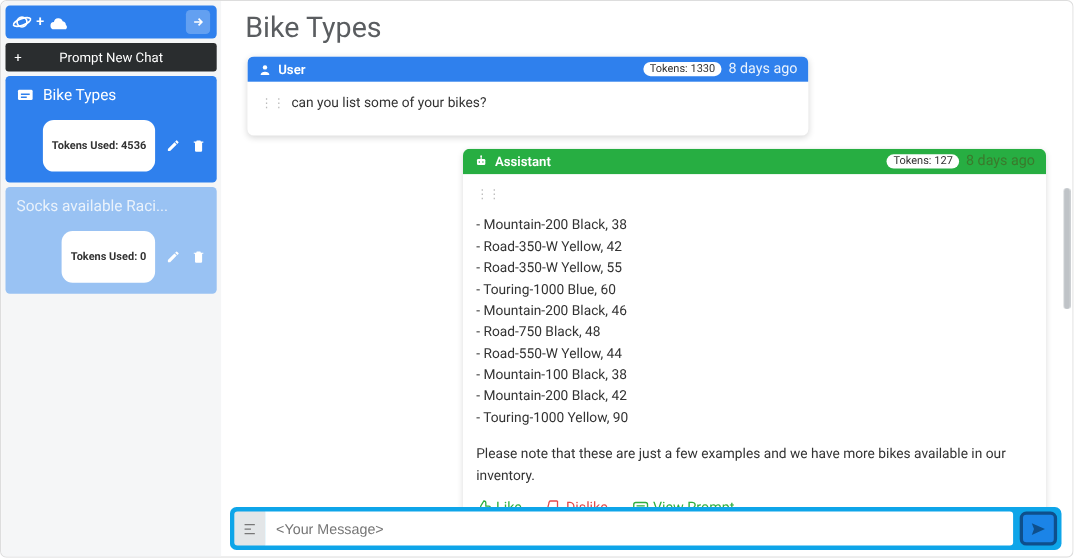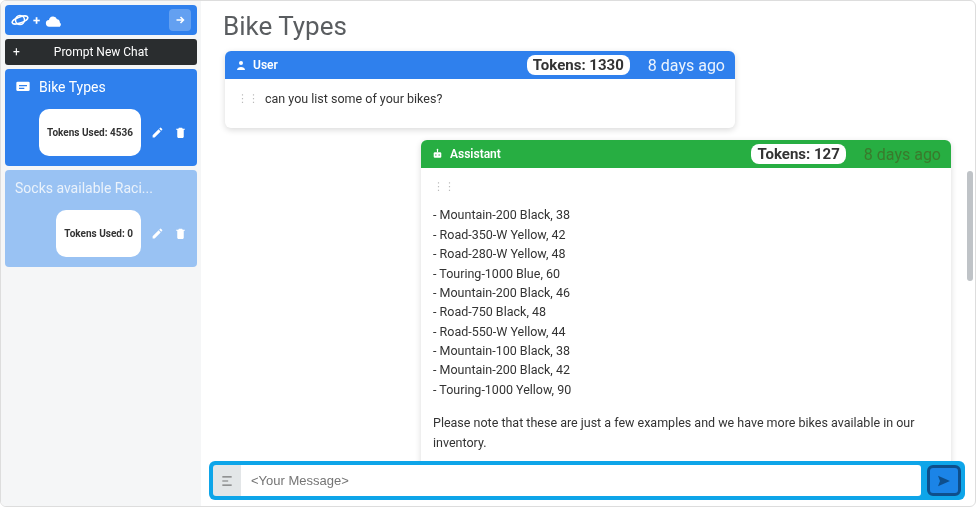--- a/index.html
+++ b/index.html
@@ -30,22 +30,22 @@
 .thread { flex: 1; overflow-y: auto; padding: 4px 24px 10px; }
 
 .msg { border-radius: 6px; box-shadow: 0 2px 6px rgba(0,0,0,.15); margin-bottom: 12px; overflow: hidden; background: #fff; }
 .msg.user { width: 510px; margin-left: 0; }
 .msg.assistant { width: 530px; margin-left: auto; }
 .msg-head { display: flex; align-items: center; padding: 4px 10px; color: #fff; font-size: 12px; font-weight: 600; }
 .msg.user .msg-head { background: #2f80ed; }
 .msg.assistant .msg-head { background: #27ae42; }
 .msg-head .role { display: flex; align-items: center; gap: 6px; }
 .msg-head .spacer { flex: 1; }
-.tok-badge { background: #fff; color: #333; border-radius: 8px; font-size: 15px; font-weight: 700; padding: 1px 6px; margin-right: 18px; }
-.ts { color: rgba(255,255,255,.9); font-size: 16px; font-weight: 400; }
+.tok-badge { background: #fff; color: #333; border-radius: 8px; font-size: 10px; font-weight: 400; padding: 1px 6px; margin-right: 6px; }
+.ts { color: rgba(255,255,255,.9); font-size: 13px; font-weight: 400; }
 .msg.assistant .ts { color: #3a7a2c; }
 .msg-body { padding: 10px 12px; color: #333; font-size: 12.5px; line-height: 1.55; }
 .msg-body .intro { display: flex; align-items: center; gap: 6px; margin-bottom: 10px; }
 .grip { color: #bbb; font-size: 11px; }
 
 .bike-list { list-style: none; padding: 0; margin: 0 0 14px 0; }
 .bike-list li::before { content: "- "; }
 
 .actions { display: flex; gap: 22px; padding: 2px 12px 10px; font-size: 13px; }
 .act { display: flex; align-items: center; gap: 4px; text-decoration: underline; cursor: pointer; }
@@ -189,21 +189,21 @@
           <span class="tok-badge">Tokens: 127</span>
           <span class="ts">8 days ago</span>
         </div>
         <div class="msg-body">
           <div class="intro">
             <span class="grip">⋮⋮</span>
           </div>
           <ul class="bike-list" id="bike-list">
               <li>Mountain-200 Black, 38</li>
               <li>Road-350-W Yellow, 42</li>
-              <li>Road-280-W Yellow, 48</li>
+              <li>Road-350-W Yellow, 55</li>
               <li>Touring-1000 Blue, 60</li>
               <li>Mountain-200 Black, 46</li>
               <li>Road-750 Black, 48</li>
               <li>Road-550-W Yellow, 44</li>
               <li>Mountain-100 Black, 38</li>
               <li>Mountain-200 Black, 42</li>
               <li>Touring-1000 Yellow, 90</li>
             </ul>
           <div>Please note that these are just a few examples and we have more bikes available in our inventory.</div>
         </div>

